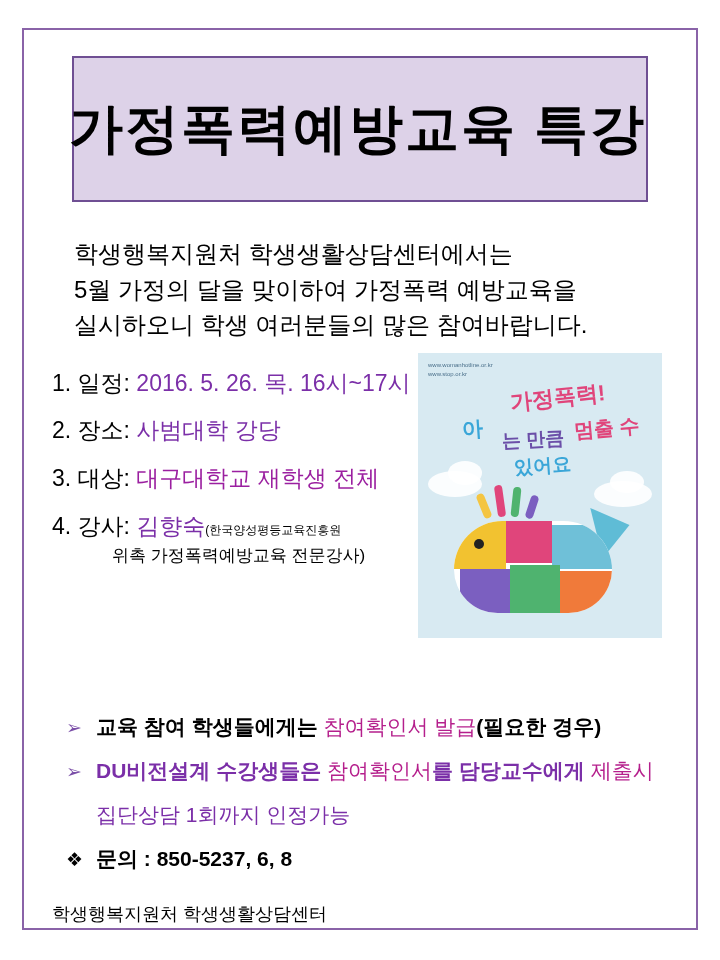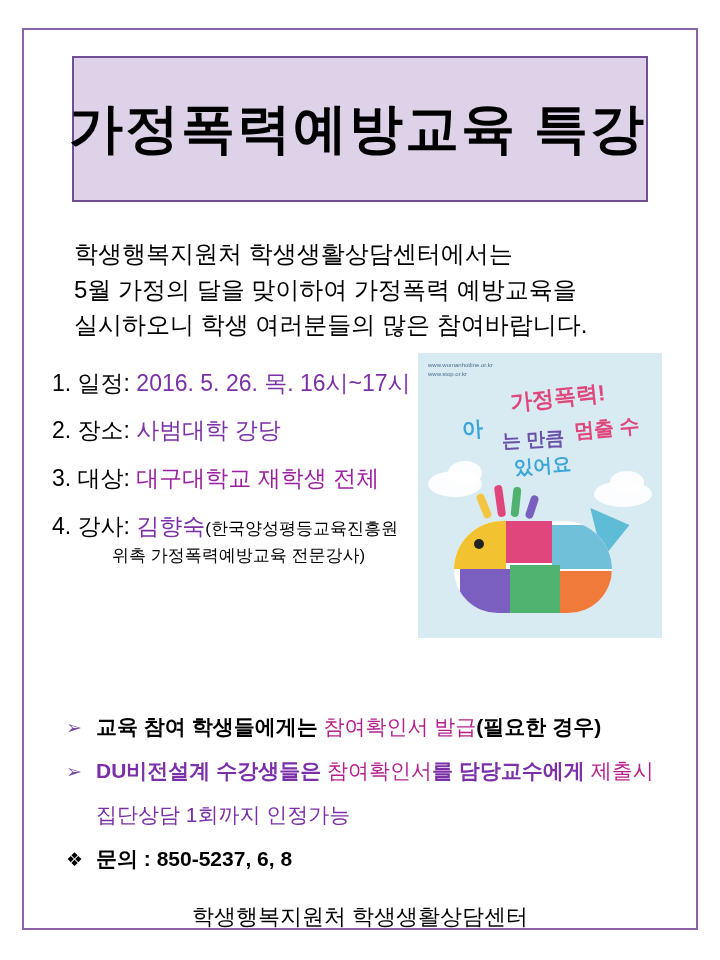--- a/index.html
+++ b/index.html
@@ -81,21 +81,21 @@
   .num-item {
     font-size: 23px;
     line-height: 1.25;
     margin-bottom: 19px;
     white-space: nowrap;
   }
   .num-label { color: #000000; font-weight: normal; }
   .num-value { color: #7b2fa8; }
   .num-value.alt { color: #9b1fa0; }
   .lecturer-sub {
-    font-size: 17px;
+    font-size: 12px;
     color: #000000;
   }
   .lecturer-sub2 {
     font-size: 17px;
     color: #000000;
     margin: 4px 0 0 60px;
     white-space: nowrap;
   }
 
   
@@ -220,22 +220,22 @@
     color: #7b2fa8;
     font-size: 21px;
     margin-bottom: 16px;
     white-space: nowrap;
   }
   .bullet-mark.diamond { color: #000000; }
 
   
   .footer {
     margin-top: 28px;
-    text-align: center;
-    font-size: 22px;
+    text-align: left;
+    font-size: 18px;
     color: #000000;
   }
 </style>
 </head>
 <body>
 
 <div class="poster">
   <div class="poster-border"></div>
 
   <div class="content">

